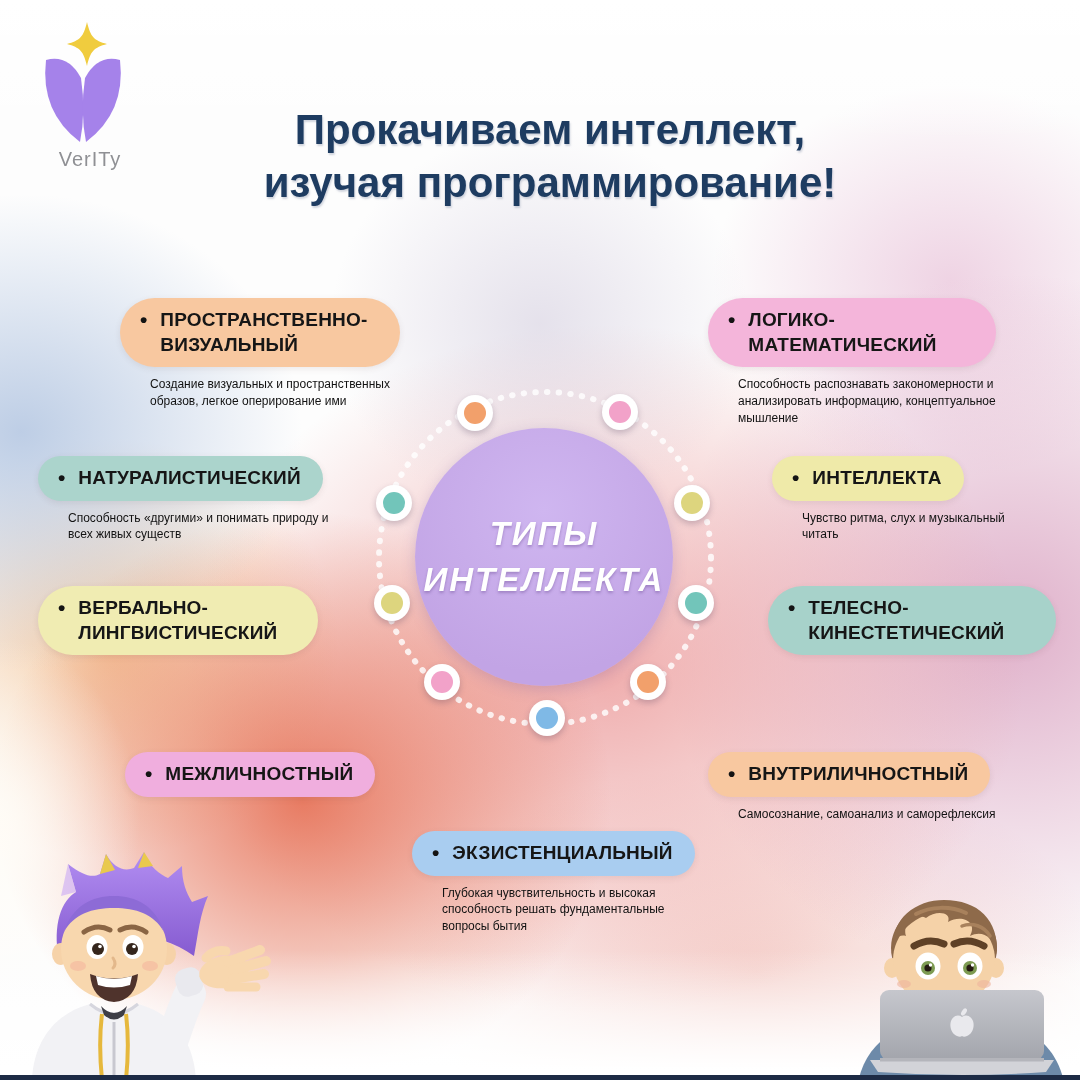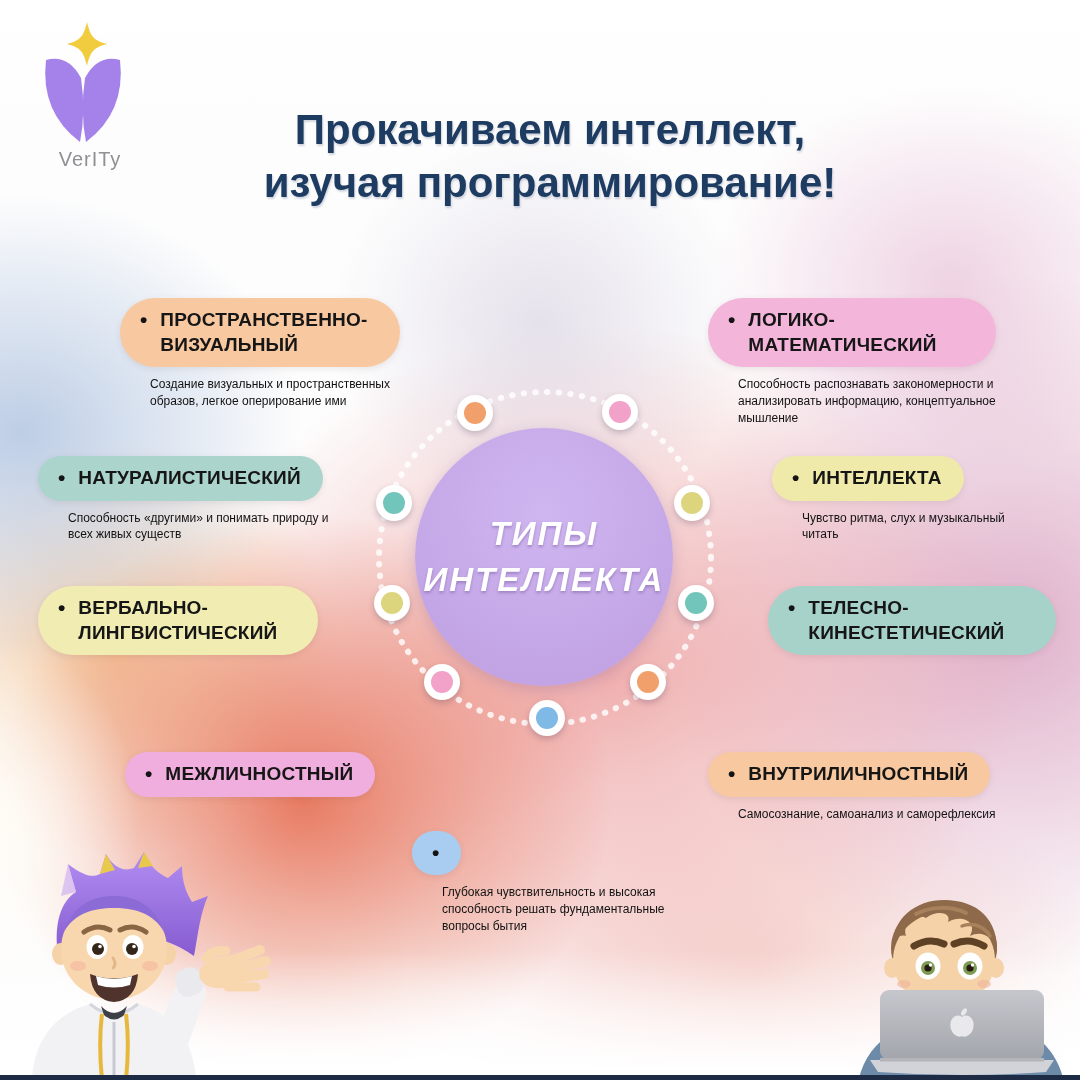--- a/index.html
+++ b/index.html
@@ -192,20 +192,21 @@
     <div class="pill" style="background-color: rgb(248, 200, 160);">
       <span class="bullet">•</span>
       <span class="label">ВНУТРИЛИЧНОСТНЫЙ</span>
     </div>
     <p class="desc">Самосознание, самоанализ и саморефлексия</p>
   </div>
 
   <div class="card c8">
     <div class="pill" style="background-color: rgb(169, 205, 240);">
       <span class="bullet">•</span>
+      <span class="label">ЭКЗИСТЕНЦИАЛЬНЫЙ</span>
     </div>
     <p class="desc">Глубокая чувствительность и высокая способность решать фундаментальные вопросы бытия</p>
   </div>
 
   <div class="char-left">
     <svg width="290" height="228" viewBox="0 0 290 228">
       <defs>
         <linearGradient id="purpleHair" x1="0" y1="0" x2="0" y2="1">
           <stop offset="0" stop-color="#b28ef2"></stop>
             <stop offset="1" stop-color="#8459cf"></stop>

